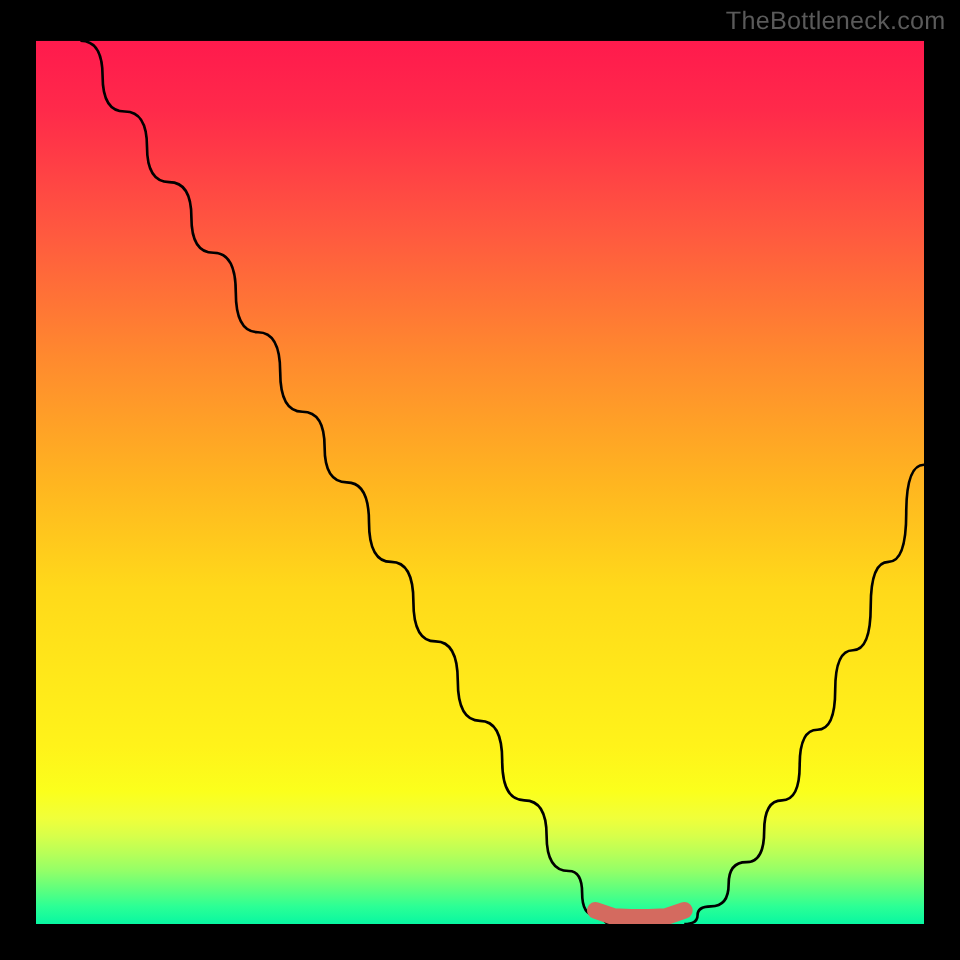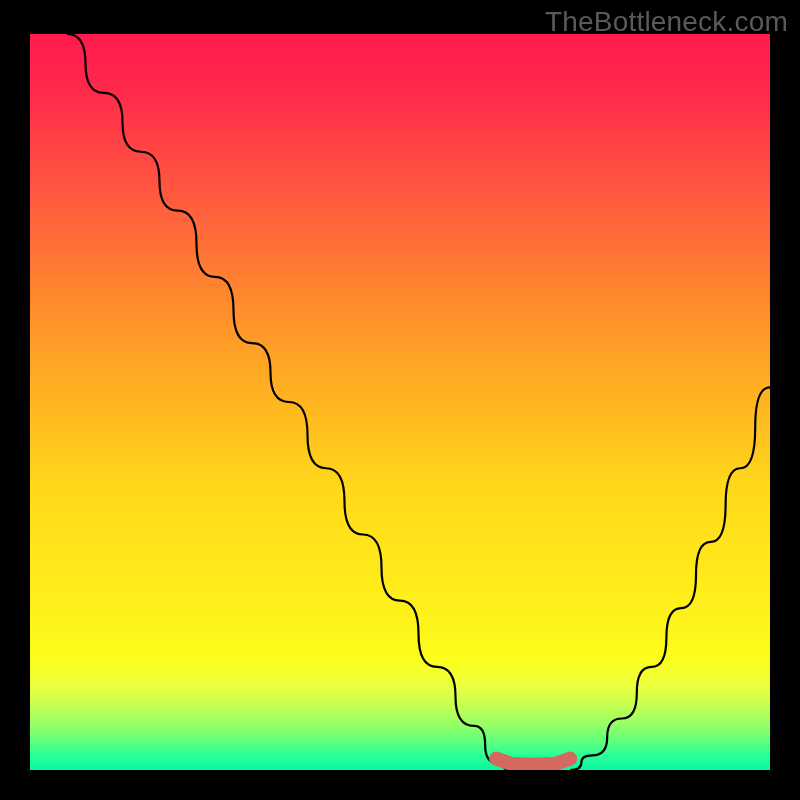--- a/index.html
+++ b/index.html
@@ -8,21 +8,21 @@
     height: 800px;
     background: #000;
     position: relative;
     font-family: Arial, sans-serif;
   }
   .attribution {
     position: absolute;
     top: 6px;
     right: 12px;
     color: #5a5a5a;
-    font-size: 28px;
+    font-size: 21px;
     font-weight: 500;
     letter-spacing: 0.2px;
     z-index: 10;
   }
   .plot-area {
     position: absolute;
     left: 30px;
     top: 34px;
     width: 740px;
     height: 736px;

